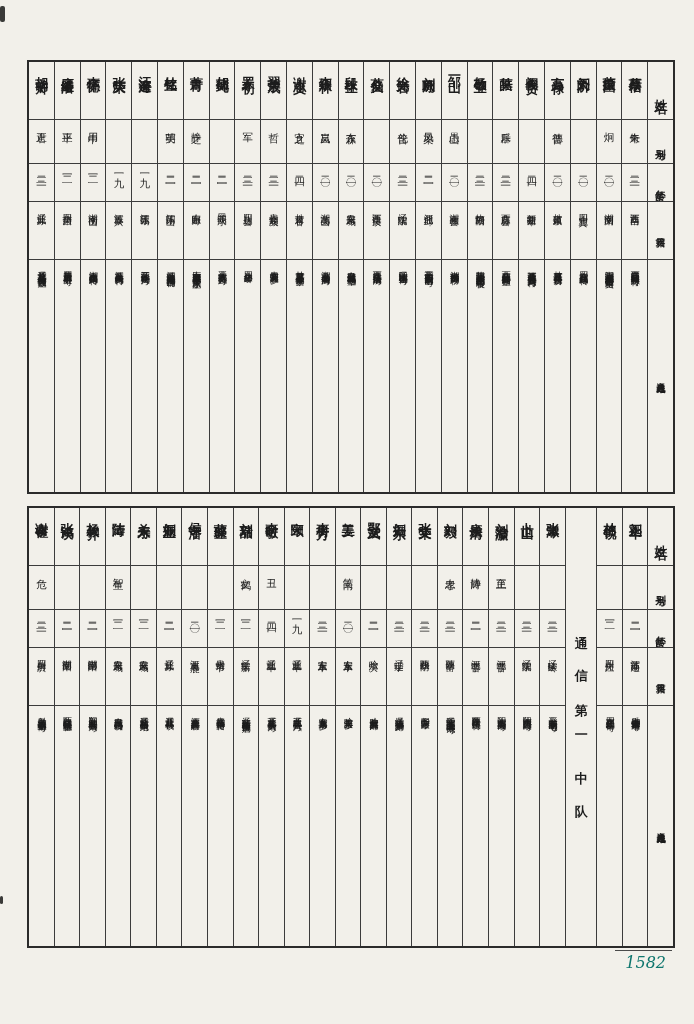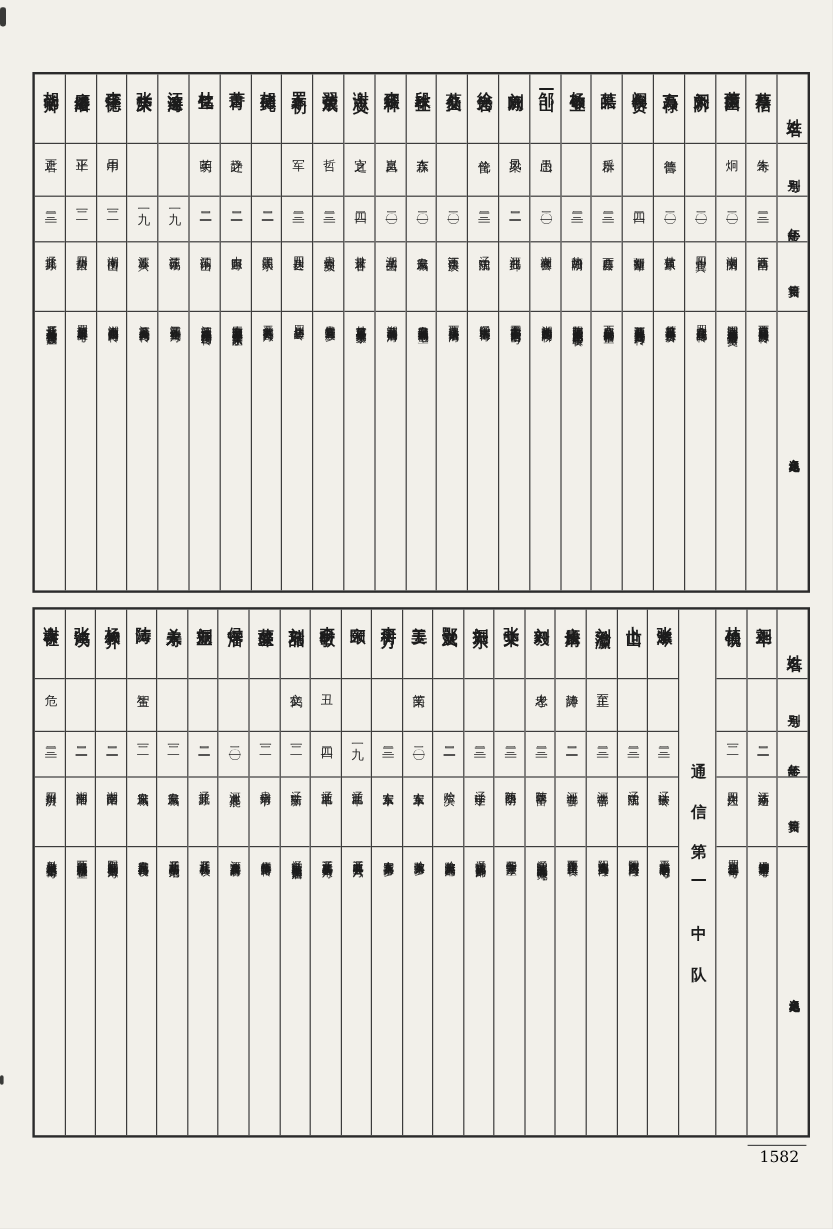--- a/index.html
+++ b/index.html
@@ -35,21 +35,21 @@
   .origin .vtext { font-size:9.5px; letter-spacing:1px; }
   .address .vtext { font-size:9px; line-height:11px; letter-spacing:0.5px; max-height:180px; }
   .h-name   { font-size:12px; font-weight:bold; letter-spacing:9px; }
   .h-alias  { font-size:11px; font-weight:bold; letter-spacing:6px; }
   .h-age    { font-size:11px; font-weight:bold; letter-spacing:4px; }
   .h-origin { font-size:11px; font-weight:bold; letter-spacing:8px; }
   .h-addr   { font-size:12px; font-weight:bold; letter-spacing:26px; max-height:none; }
   .h-div    { font-size:13px; font-weight:bold; letter-spacing:34px; }
   .pageno {
     position:absolute; right:22px; bottom:52px;
-    font-size:13px; color:#000000;
+    font-size:16px; font-style:italic; color:#0f766e;
     border-top:1px solid #4a4a4a; padding:2px 6px 0 10px;
     font-family:"DejaVu Serif","Liberation Serif",serif;
   }
   .speck { position:absolute; background:#3a3a38; border-radius:2px; }
   .speck.tl { left:0; top:6px; width:5px; height:16px; }
   .speck.bl { left:0; bottom:120px; width:3px; height:8px; }
 </style>
 </head>
 <body>
 

